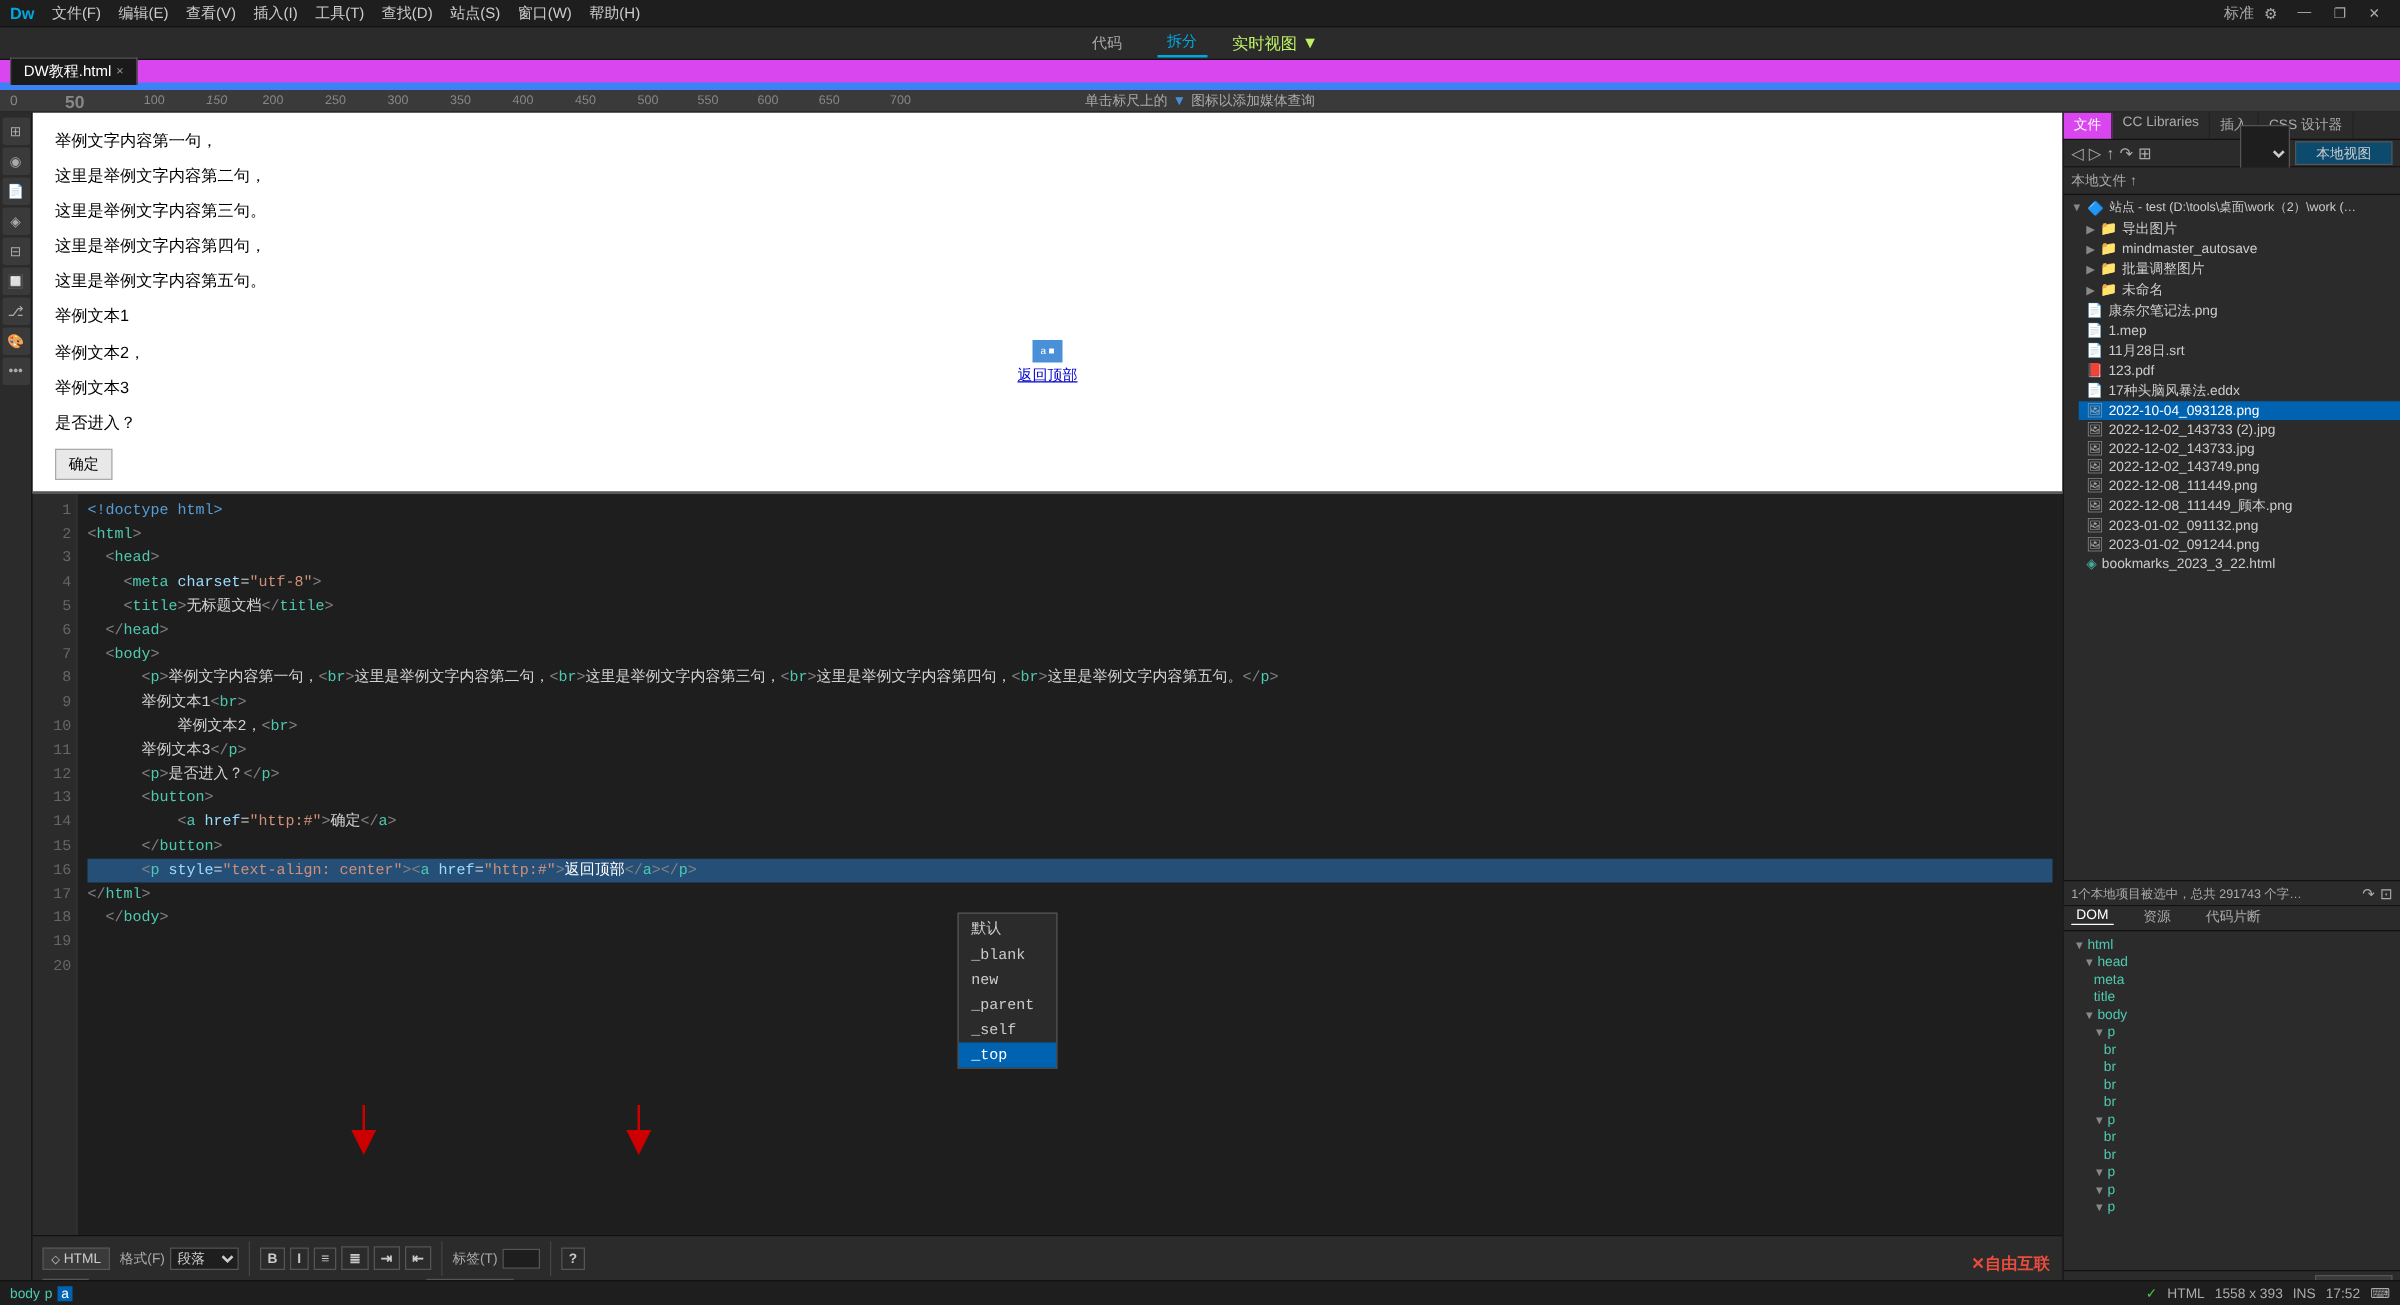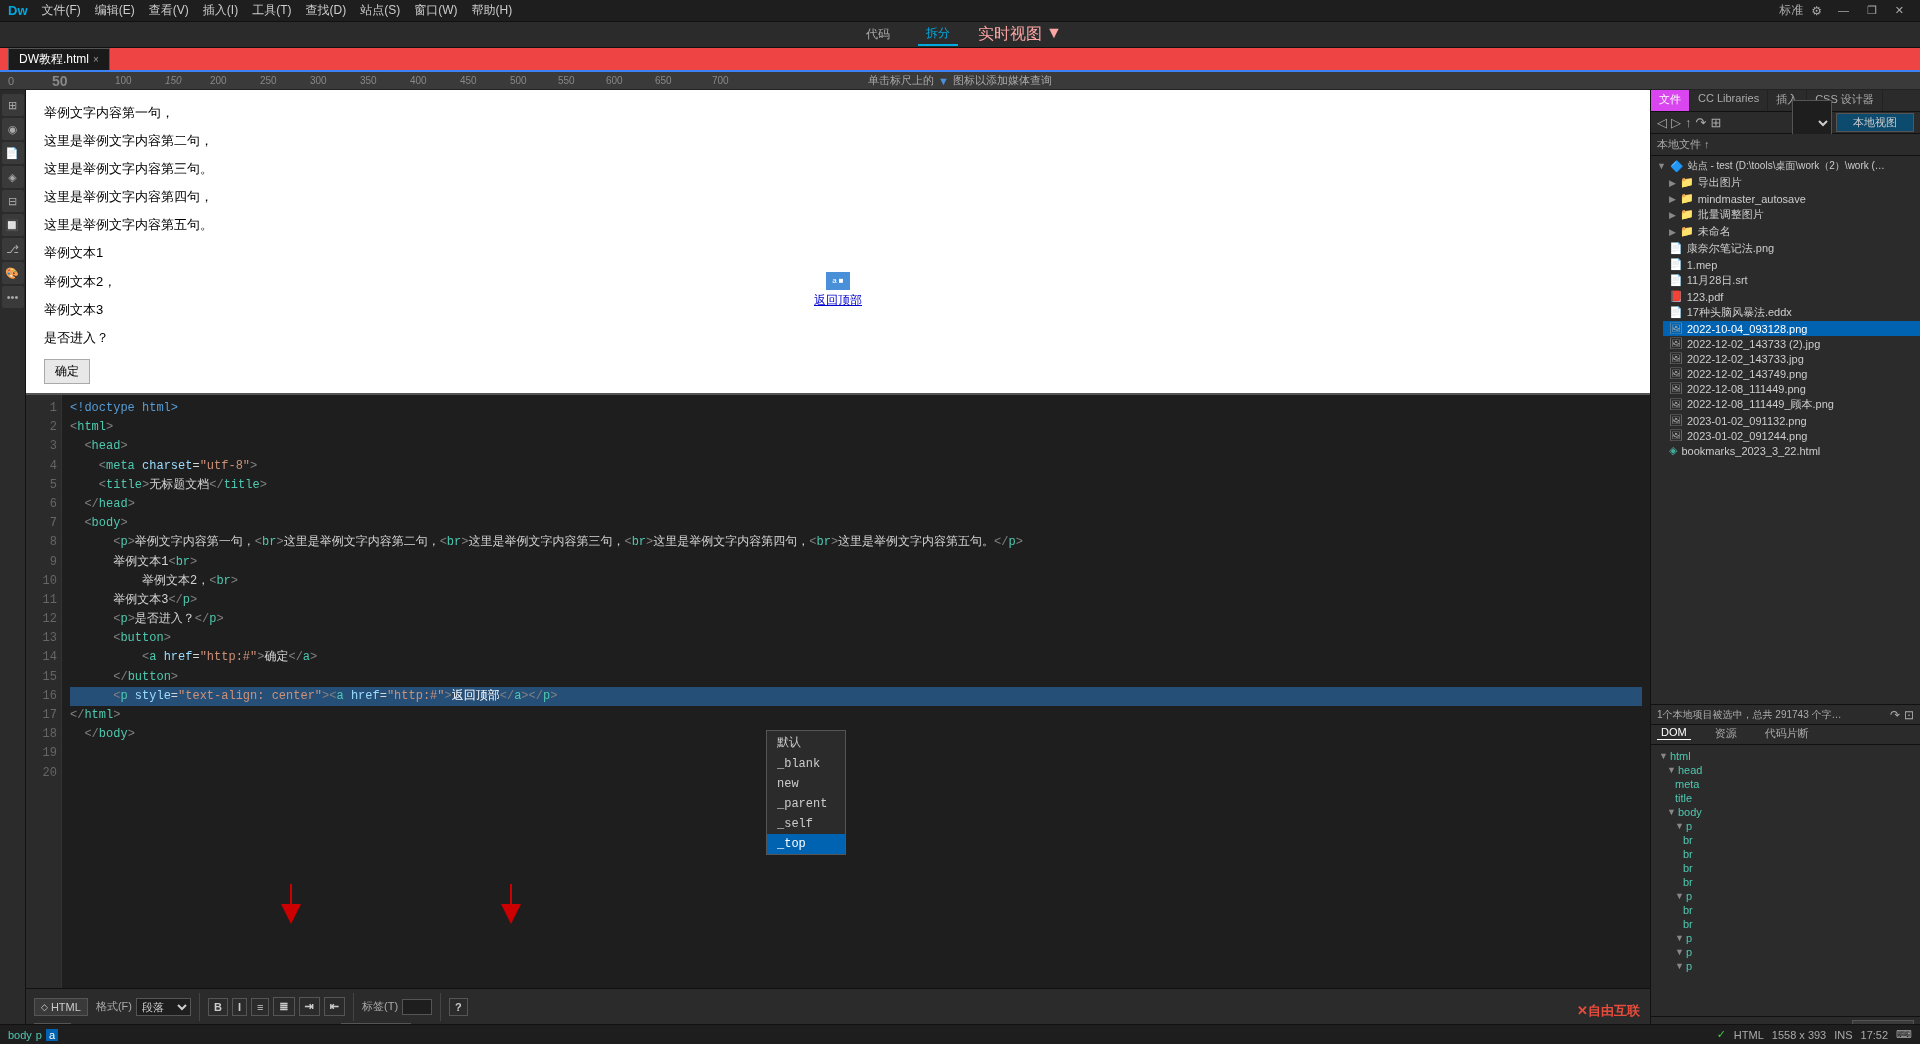--- a/index.html
+++ b/index.html
@@ -31,30 +31,30 @@
       display: flex;
       align-items: center;
       justify-content: center;
       gap: 20px;
       border-bottom: 1px solid #111;
     }
     #modebar .mode-btn {
       font-size: 12px; color: #aaa; padding: 2px 8px; cursor: pointer;
     }
     #modebar .mode-btn.split { color: #00a8e0; border-bottom: 2px solid #00a8e0; }
-    #modebar .live-view { display: flex; align-items: flex-start; gap: 4px; color: #fca5a5; font-size: 16px; cursor: pointer;}
+    #modebar .live-view { display: flex; align-items: flex-start; gap: 4px; color: #bef264; font-size: 13px; cursor: pointer;}
 
     
     #tabbar {
       height: 24px;
-      background: #ef4444;
+      background: #d946ef;
       display: flex;
       align-items: center;
       padding: 0 8px;
-      border-bottom: 2px solid #3b82f6;
+      border-bottom: 6px solid #3b82f6;
     }
     #tabbar .tab {
       background: #3c3c3c;
       border: 1px solid #555;
       border-bottom: none;
       padding: 2px 10px;
       font-size: 12px; color: #ddd;
       cursor: pointer;
       display: flex; align-items: center; gap: 4px;
     }

